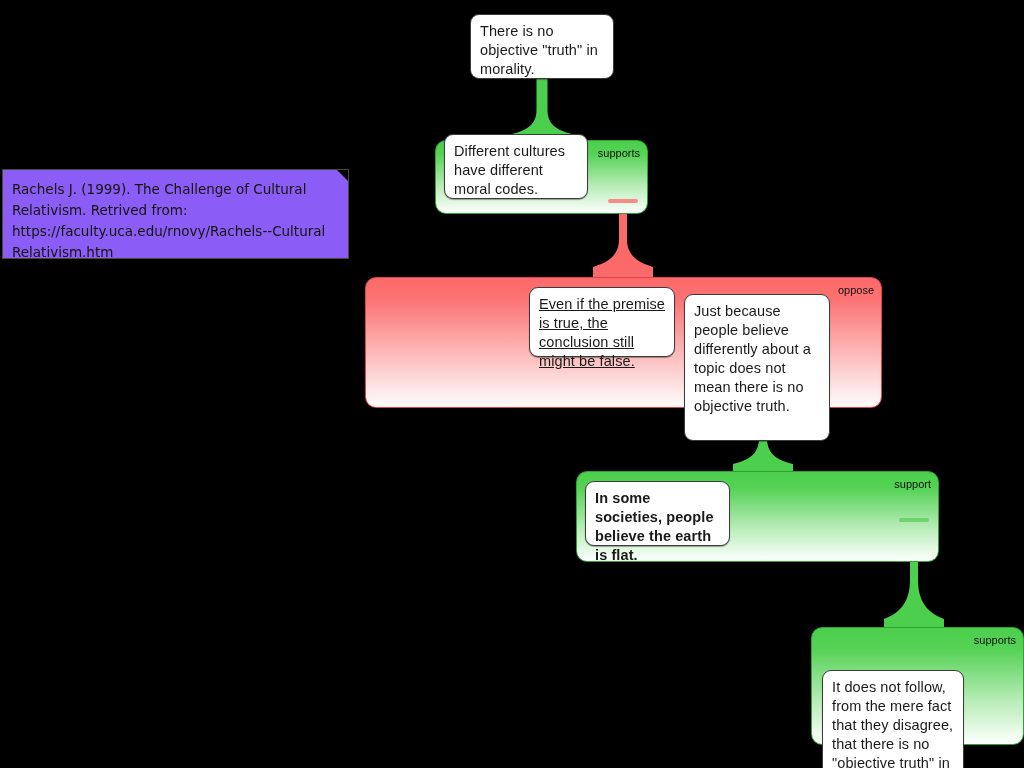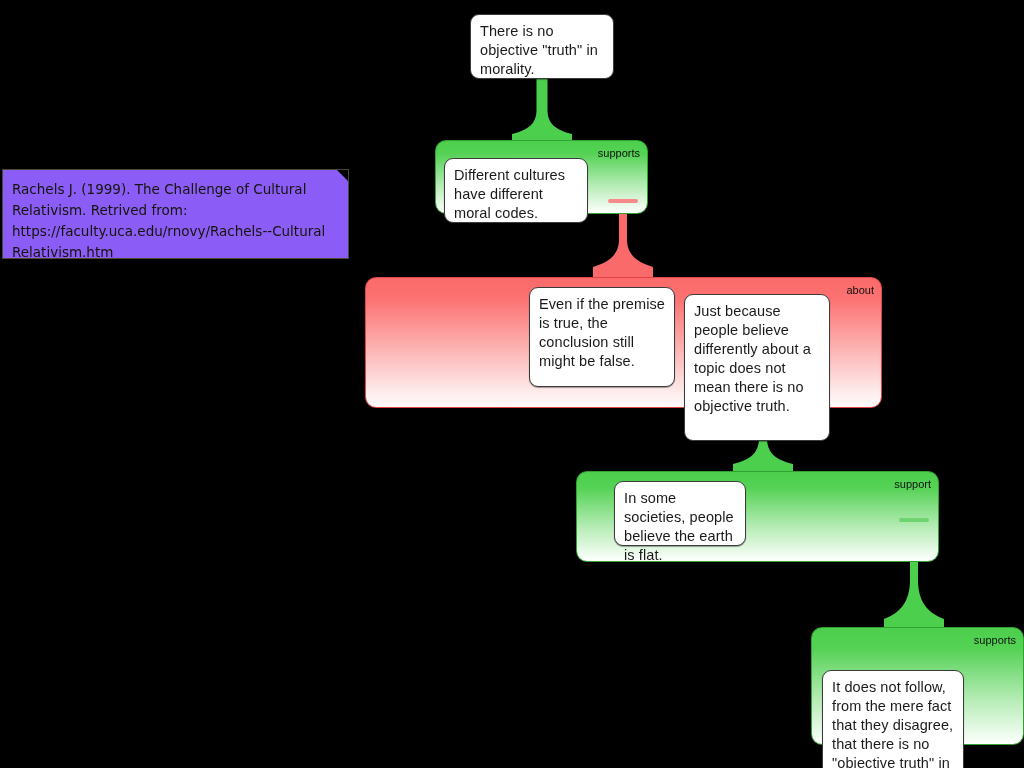--- a/index.html
+++ b/index.html
@@ -121,52 +121,52 @@
 
   <div class="conn" style="left:512px; top:76px; width:60px; height:68px;">
     <svg width="60" height="68" viewBox="0 0 60 68">
       <path d="M24.5 0 L35.5 0 L35.5 34 C35.5 48 44 54 60 58 L60 68 L0 68 L0 58 C16 54 24.5 48 24.5 34 Z" fill="#4ccf4c"></path>
     </svg>
   </div>
 
   <div class="group green" style="left:435px; top:140px; width:213px; height:74px;">
     <div class="group-label">supports</div>
   </div>
-  <div class="card" style="left:444px; top:158px; width:144px; height:65px;">
+  <div class="card" style="left:444px; top:134px; width:144px; height:65px;">
     <span>Different cultures have different moral codes.</span>
   </div>
 
   <div class="stub red" style="left:608px; top:199px; width:30px;"></div>
 
   <div class="conn" style="left:593px; top:201px; width:60px; height:76px;">
     <svg width="60" height="76" viewBox="0 0 60 76">
       <path d="M26 0 L34 0 L34 38 C34 54 44 61 60 66 L60 76 L0 76 L0 66 C16 61 26 54 26 38 Z" fill="#fb6a6a"></path>
     </svg>
   </div>
 
   <div class="group red" style="left:365px; top:277px; width:517px; height:131px;">
-    <div class="group-label">about</div>
+    <div class="group-label">oppose</div>
   </div>
-  <div class="card" style="left:529px; top:287px; width:146px; height:100px;">
+  <div class="card" style="left:529px; top:287px; width:146px; height:70px;text-decoration:underline;">
     <span>Even if the premise is true, the conclusion still might be false.</span>
   </div>
   <div class="card" style="left:684px; top:294px; width:146px; height:147px;">
     <span>Just because people believe differently about a topic does not mean there is no objective truth.</span>
   </div>
 
   <div class="conn" style="left:733px; top:404px; width:60px; height:70px;">
     <svg width="60" height="70" viewBox="0 0 60 70">
       <path d="M26 0 L34 0 L34 34 C34 50 44 56 60 60 L60 70 L0 70 L0 60 C16 56 26 50 26 34 Z" fill="#4ccf4c"></path>
     </svg>
   </div>
 
   <div class="group green" style="left:576px; top:471px; width:363px; height:91px;">
     <div class="group-label">support</div>
   </div>
-  <div class="card" style="left:614px; top:481px; width:132px; height:65px;">
+  <div class="card" style="left:585px; top:481px; width:145px; height:65px;font-weight:bold;">
     <span>In some societies, people believe the earth is flat.</span>
   </div>
 
   <div class="stub green" style="left:899px; top:518px; width:30px;"></div>
 
   <div class="conn" style="left:884px; top:520px; width:60px; height:110px;">
     <svg width="60" height="110" viewBox="0 0 60 110">
       <path d="M26 0 L34 0 L34 60 C34 82 44 93 60 99 L60 110 L0 110 L0 99 C16 93 26 82 26 60 Z" fill="#4ccf4c"></path>
     </svg>
   </div>

